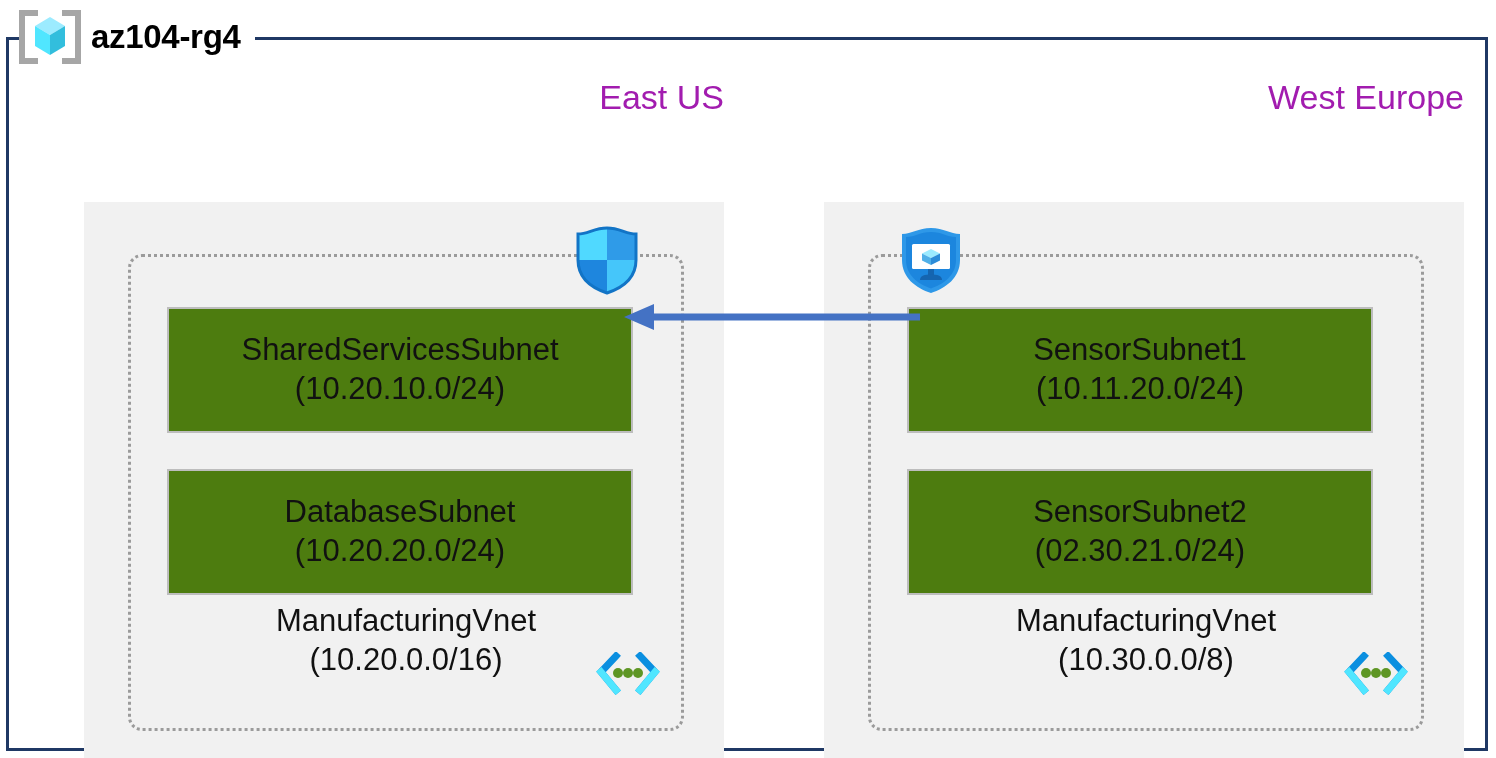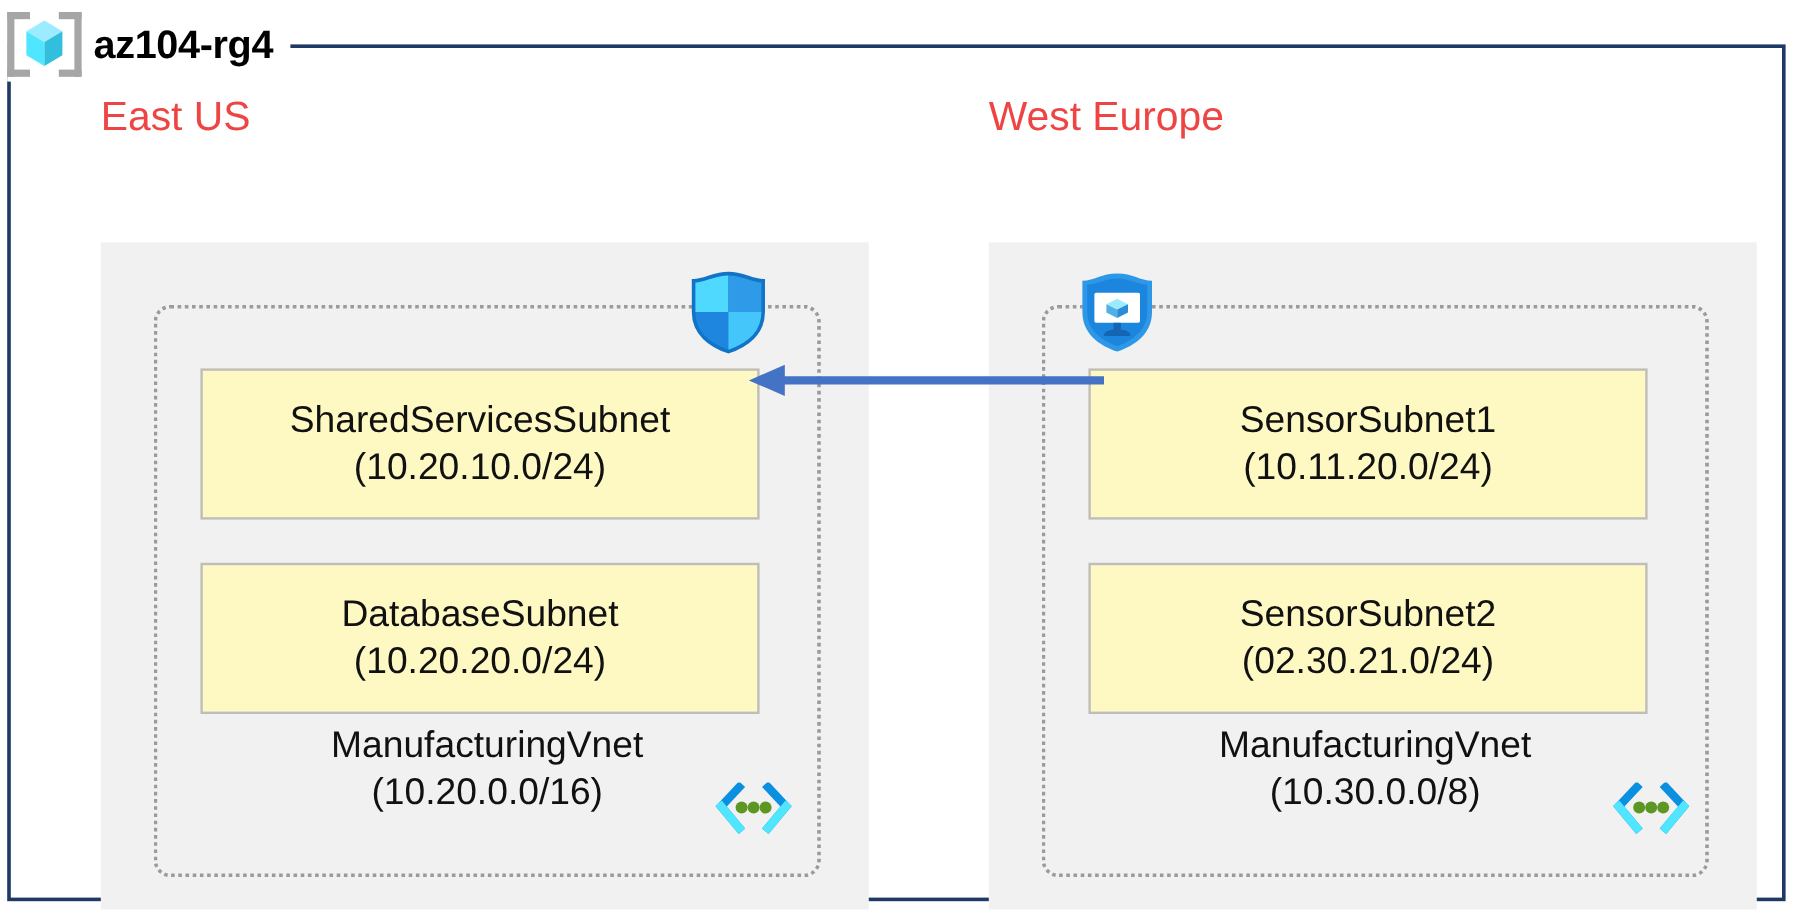--- a/index.html
+++ b/index.html
@@ -21,21 +21,21 @@
     left: 6px;
     top: 37px;
     width: 1482px;
     height: 714px;
     box-sizing: border-box;
     border: 3px solid #1F3864;
     background: transparent;
   }
   #rg-header {
     position: absolute;
-    left: 6px;
+    left: 19px;
     top: 6px;
     height: 62px;
     display: flex;
     align-items: center;
     gap: 10px;
     background: #ffffff;
     padding-right: 14px;
     z-index: 6;
   }
   #rg-icon {
@@ -69,23 +69,23 @@
     letter-spacing: -0.3px;
     white-space: nowrap;
   }
 
   
   .region {
     position: absolute;
     top: 80px;
   }
   .region-label {
-    text-align: left;
+    text-align: right;
     font-size: 34px;
-    color: #ef4444;
+    color: #a21caf;
     line-height: 1;
     height: 42px;
   }
   .region-box {
     position: absolute;
     top: 122px;
     width: 640px;
     height: 570px;
     background: #f1f1f1;
   }
@@ -98,21 +98,21 @@
     box-sizing: border-box;
     border: 3px dotted #9b9b9b;
     border-radius: 14px;
   }
   .subnet {
     position: absolute;
     left: 36px;
     width: 466px;
     height: 126px;
     box-sizing: border-box;
-    background: #fef9c3;
+    background: #4d7c0f;
     border: 2px solid #bdbdbd;
     display: flex;
     flex-direction: column;
     align-items: center;
     justify-content: center;
   }
   .subnet.first { top: 50px; }
   .subnet.second { top: 212px; }
   .subnet-name, .subnet-cidr,
   .vnet-name, .vnet-cidr {

